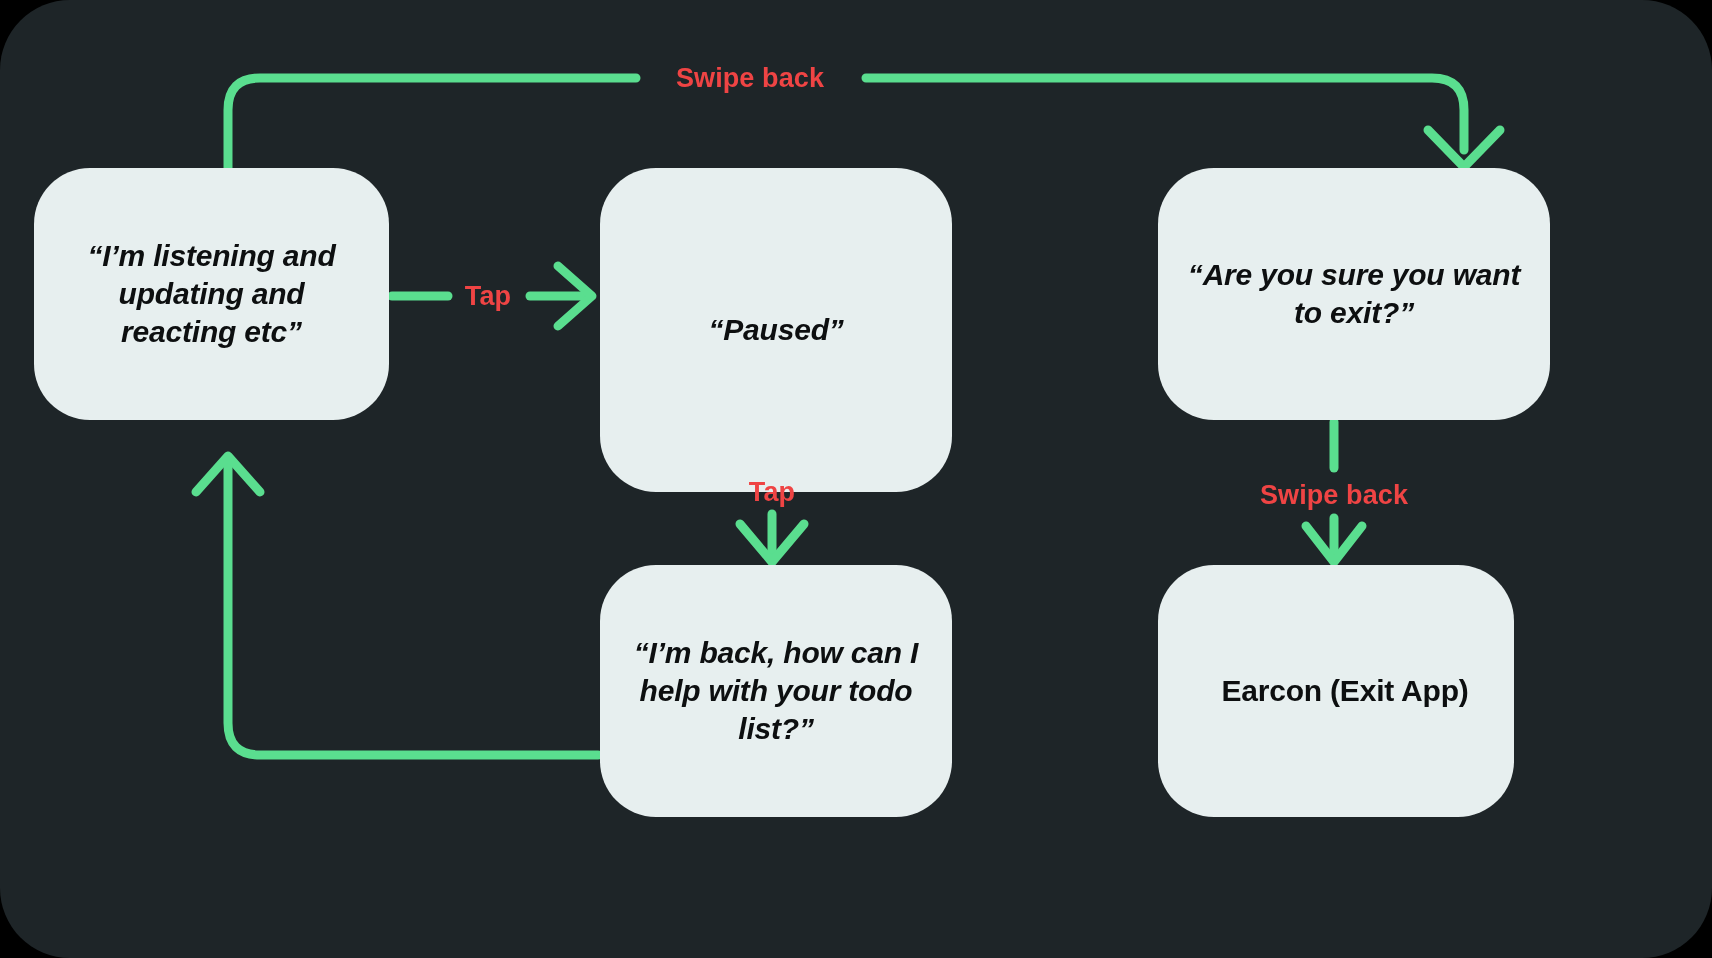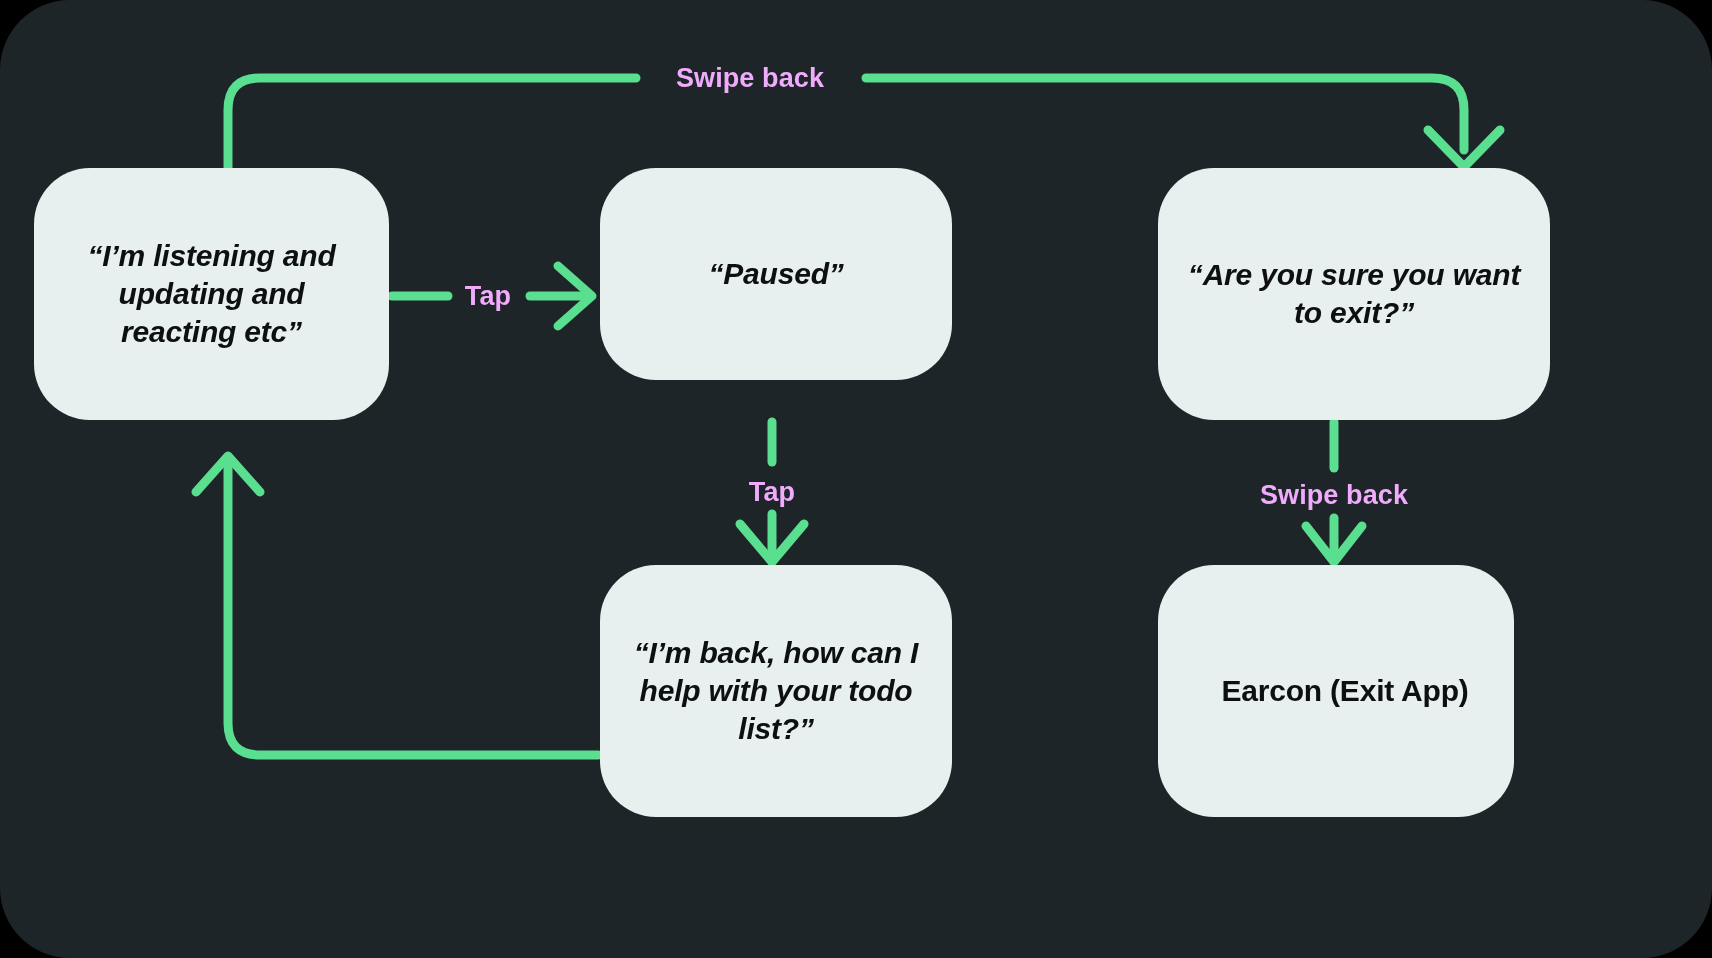--- a/index.html
+++ b/index.html
@@ -41,28 +41,28 @@
     font-style: italic;
     font-size: 30px;
     line-height: 1.26;
     letter-spacing: -0.2px;
   }
   .node.plain { font-style: normal; padding-left: 44px; }
   .node-text { display: block; width: 100%; }
 
   
   #node-listening { left: 34px;   top: 168px; width: 355px; height: 252px; }
-  #node-paused    { left: 600px;  top: 168px; width: 352px; height: 212px; }
+  #node-paused    { left: 600px;  top: 168px; width: 352px; height: 324px; }
   #node-confirm   { left: 1158px; top: 168px; width: 392px; height: 252px; }
   #node-back      { left: 600px;  top: 565px; width: 352px; height: 252px; text-align: center; }
   #node-earcon    { left: 1158px; top: 565px; width: 356px; height: 252px; }
 
   .edge-label {
     position: absolute;
-    color: #f0abfc;
+    color: #ef4444;
     font-weight: bold;
     font-style: normal;
     font-size: 27px;
     letter-spacing: 0.1px;
     white-space: nowrap;
     transform: translate(-50%, -50%);
   }
   #label-swipe-top   { left: 750px;  top: 78px;  }
   #label-tap-right   { left: 488px;  top: 296px; }
   #label-tap-down    { left: 772px;  top: 492px; }

